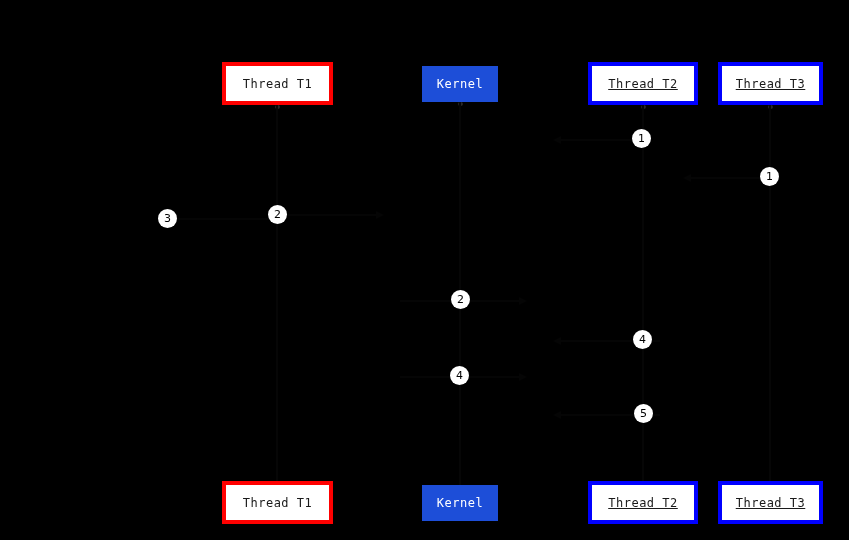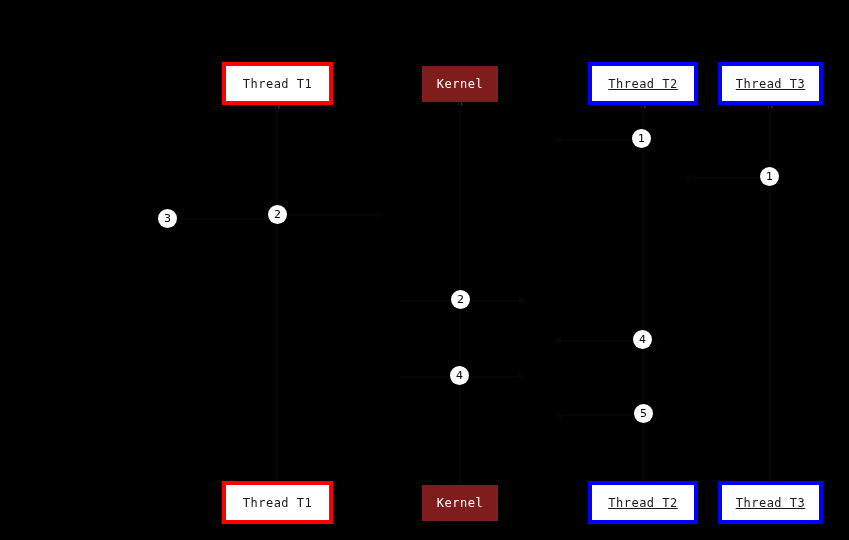--- a/index.html
+++ b/index.html
@@ -32,21 +32,21 @@
   }
   .lifeline-box.outline {
     background: #ffffff;
     color: #1a1a1a;
     border-style: solid;
     border-width: 4px;
   }
   .lifeline-box.red-outline  { border-color: #ff0000; }
   .lifeline-box.blue-outline { border-color: #0000ff; text-decoration: underline; }
   .lifeline-box.filled {
-    background: #7f1d1d;
+    background: #1d4ed8;
     color: #ffffff;
     border: 0;
   }
 
   
   .lifeline-stem {
     position: absolute;
     width: 2px;
     background: #060606;
   }

